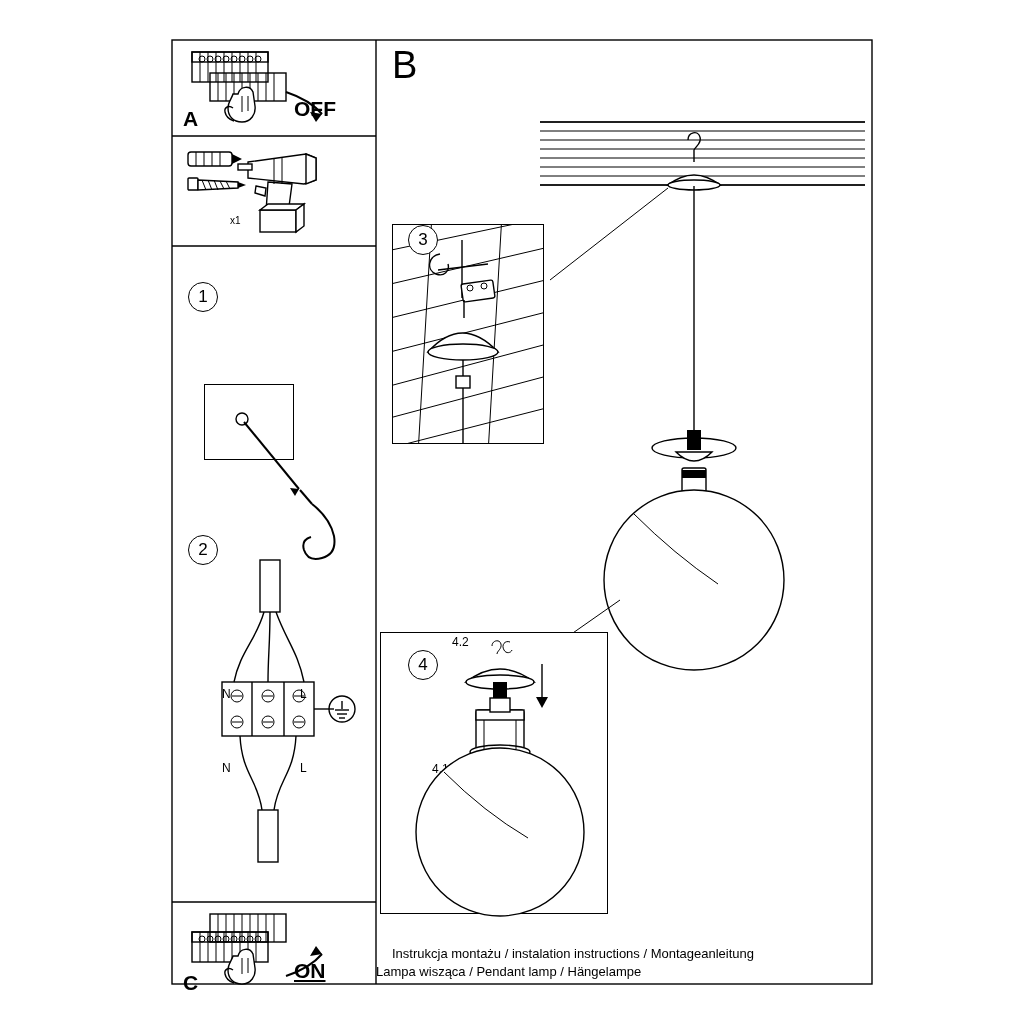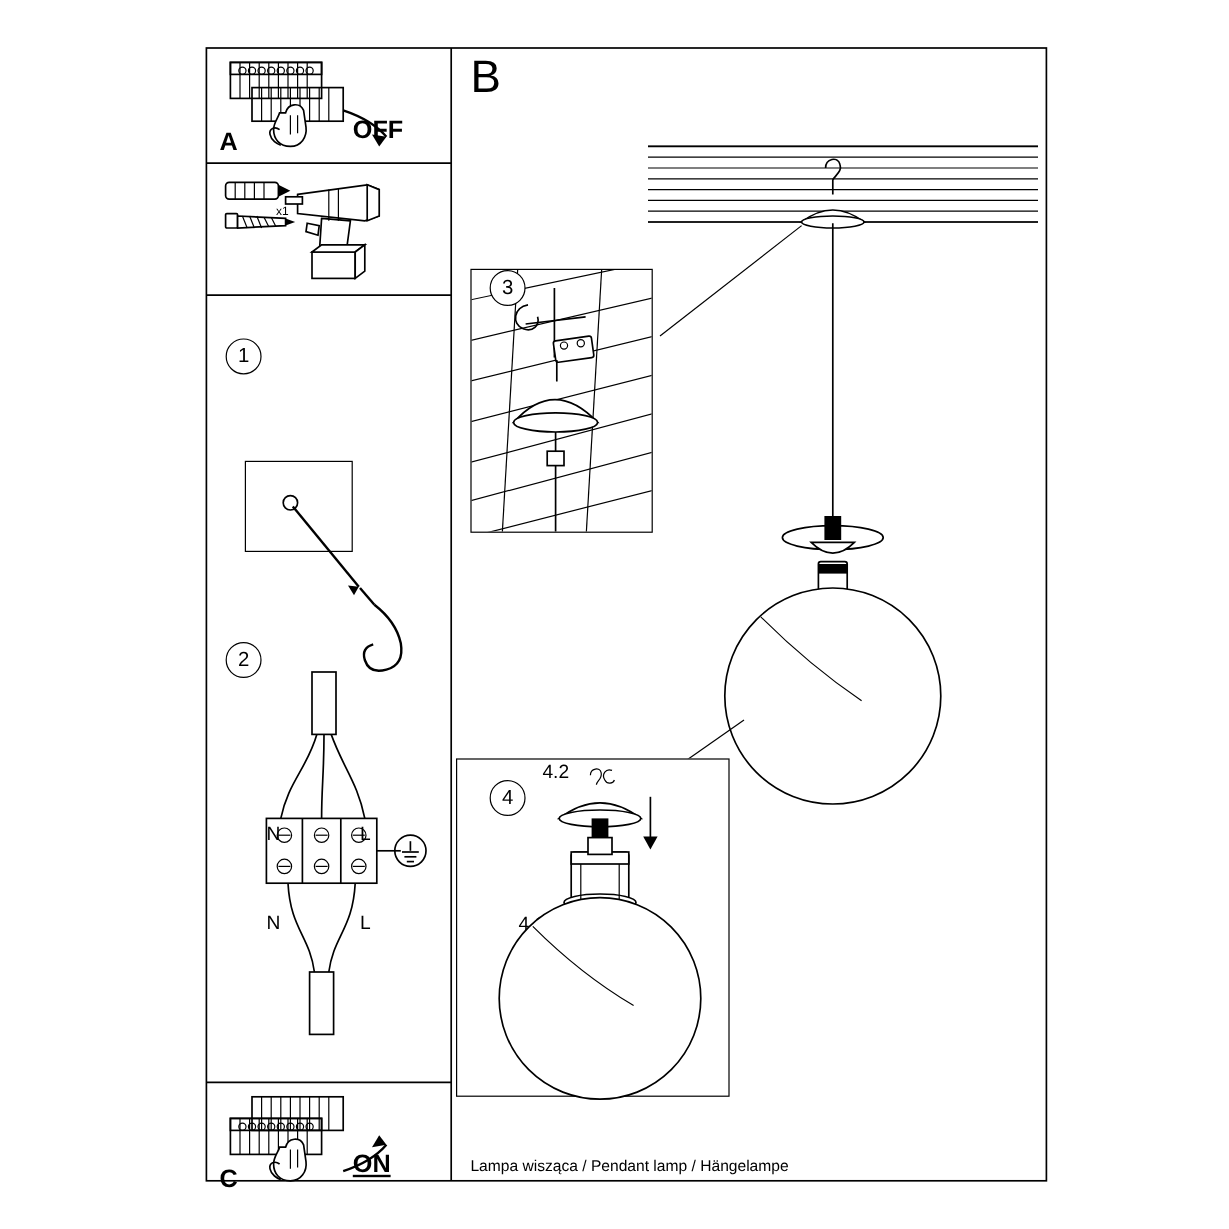--- a/index.html
+++ b/index.html
@@ -47,22 +47,22 @@
   }
 
   .lbl {
     position: absolute;
     font-size: 17px;
     line-height: 1;
     white-space: nowrap;
   }
   .lbl.big { font-size: 38px; font-weight: 400; }
   .lbl.bold { font-weight: bold; font-size: 21px; }
-  .lbl.small { font-size: 16px; }
-  .lbl.tiny { font-size: 10px; }
+  .lbl.small { font-size: 12px; }
+  .lbl.tiny { font-size: 10px; margin-top: 44px; }
 
   .footer-text {
     position: absolute;
     font-size: 13px;
     line-height: 19px;
     white-space: nowrap;
   }
 
   svg { display: block; overflow: visible; }
   .st { fill: none; stroke: #000; stroke-width: 1.4; }
@@ -384,15 +384,16 @@
     <rect x="96" y="78" width="48" height="10" class="fill-w"></rect>
     <rect x="110" y="66" width="20" height="14" class="fill-w"></rect>
     <ellipse cx="120" cy="120" rx="30" ry="7" class="fill-w"></ellipse>
     <line x1="104" y1="88" x2="104" y2="118" class="st-thin"></line>
     <line x1="136" y1="88" x2="136" y2="118" class="st-thin"></line>
 
     <circle cx="120" cy="200" r="84" class="fill-w"></circle>
     <path d="M64,140 q40,40 84,66" class="st-thin"></path>
   </svg>
 
-  <div class="footer-text" style="left:392px; top:962px;">Lampa wisząca / Pendant lamp / Hängelampe</div>
+  <div class="footer-text" style="left:392px; top:944px;">Instrukcja montażu / instalation instructions / Montageanleitung</div>
+  <div class="footer-text" style="left:376px; top:962px;">Lampa wisząca / Pendant lamp / Hängelampe</div>
 
 </div>
 
 </body></html>

